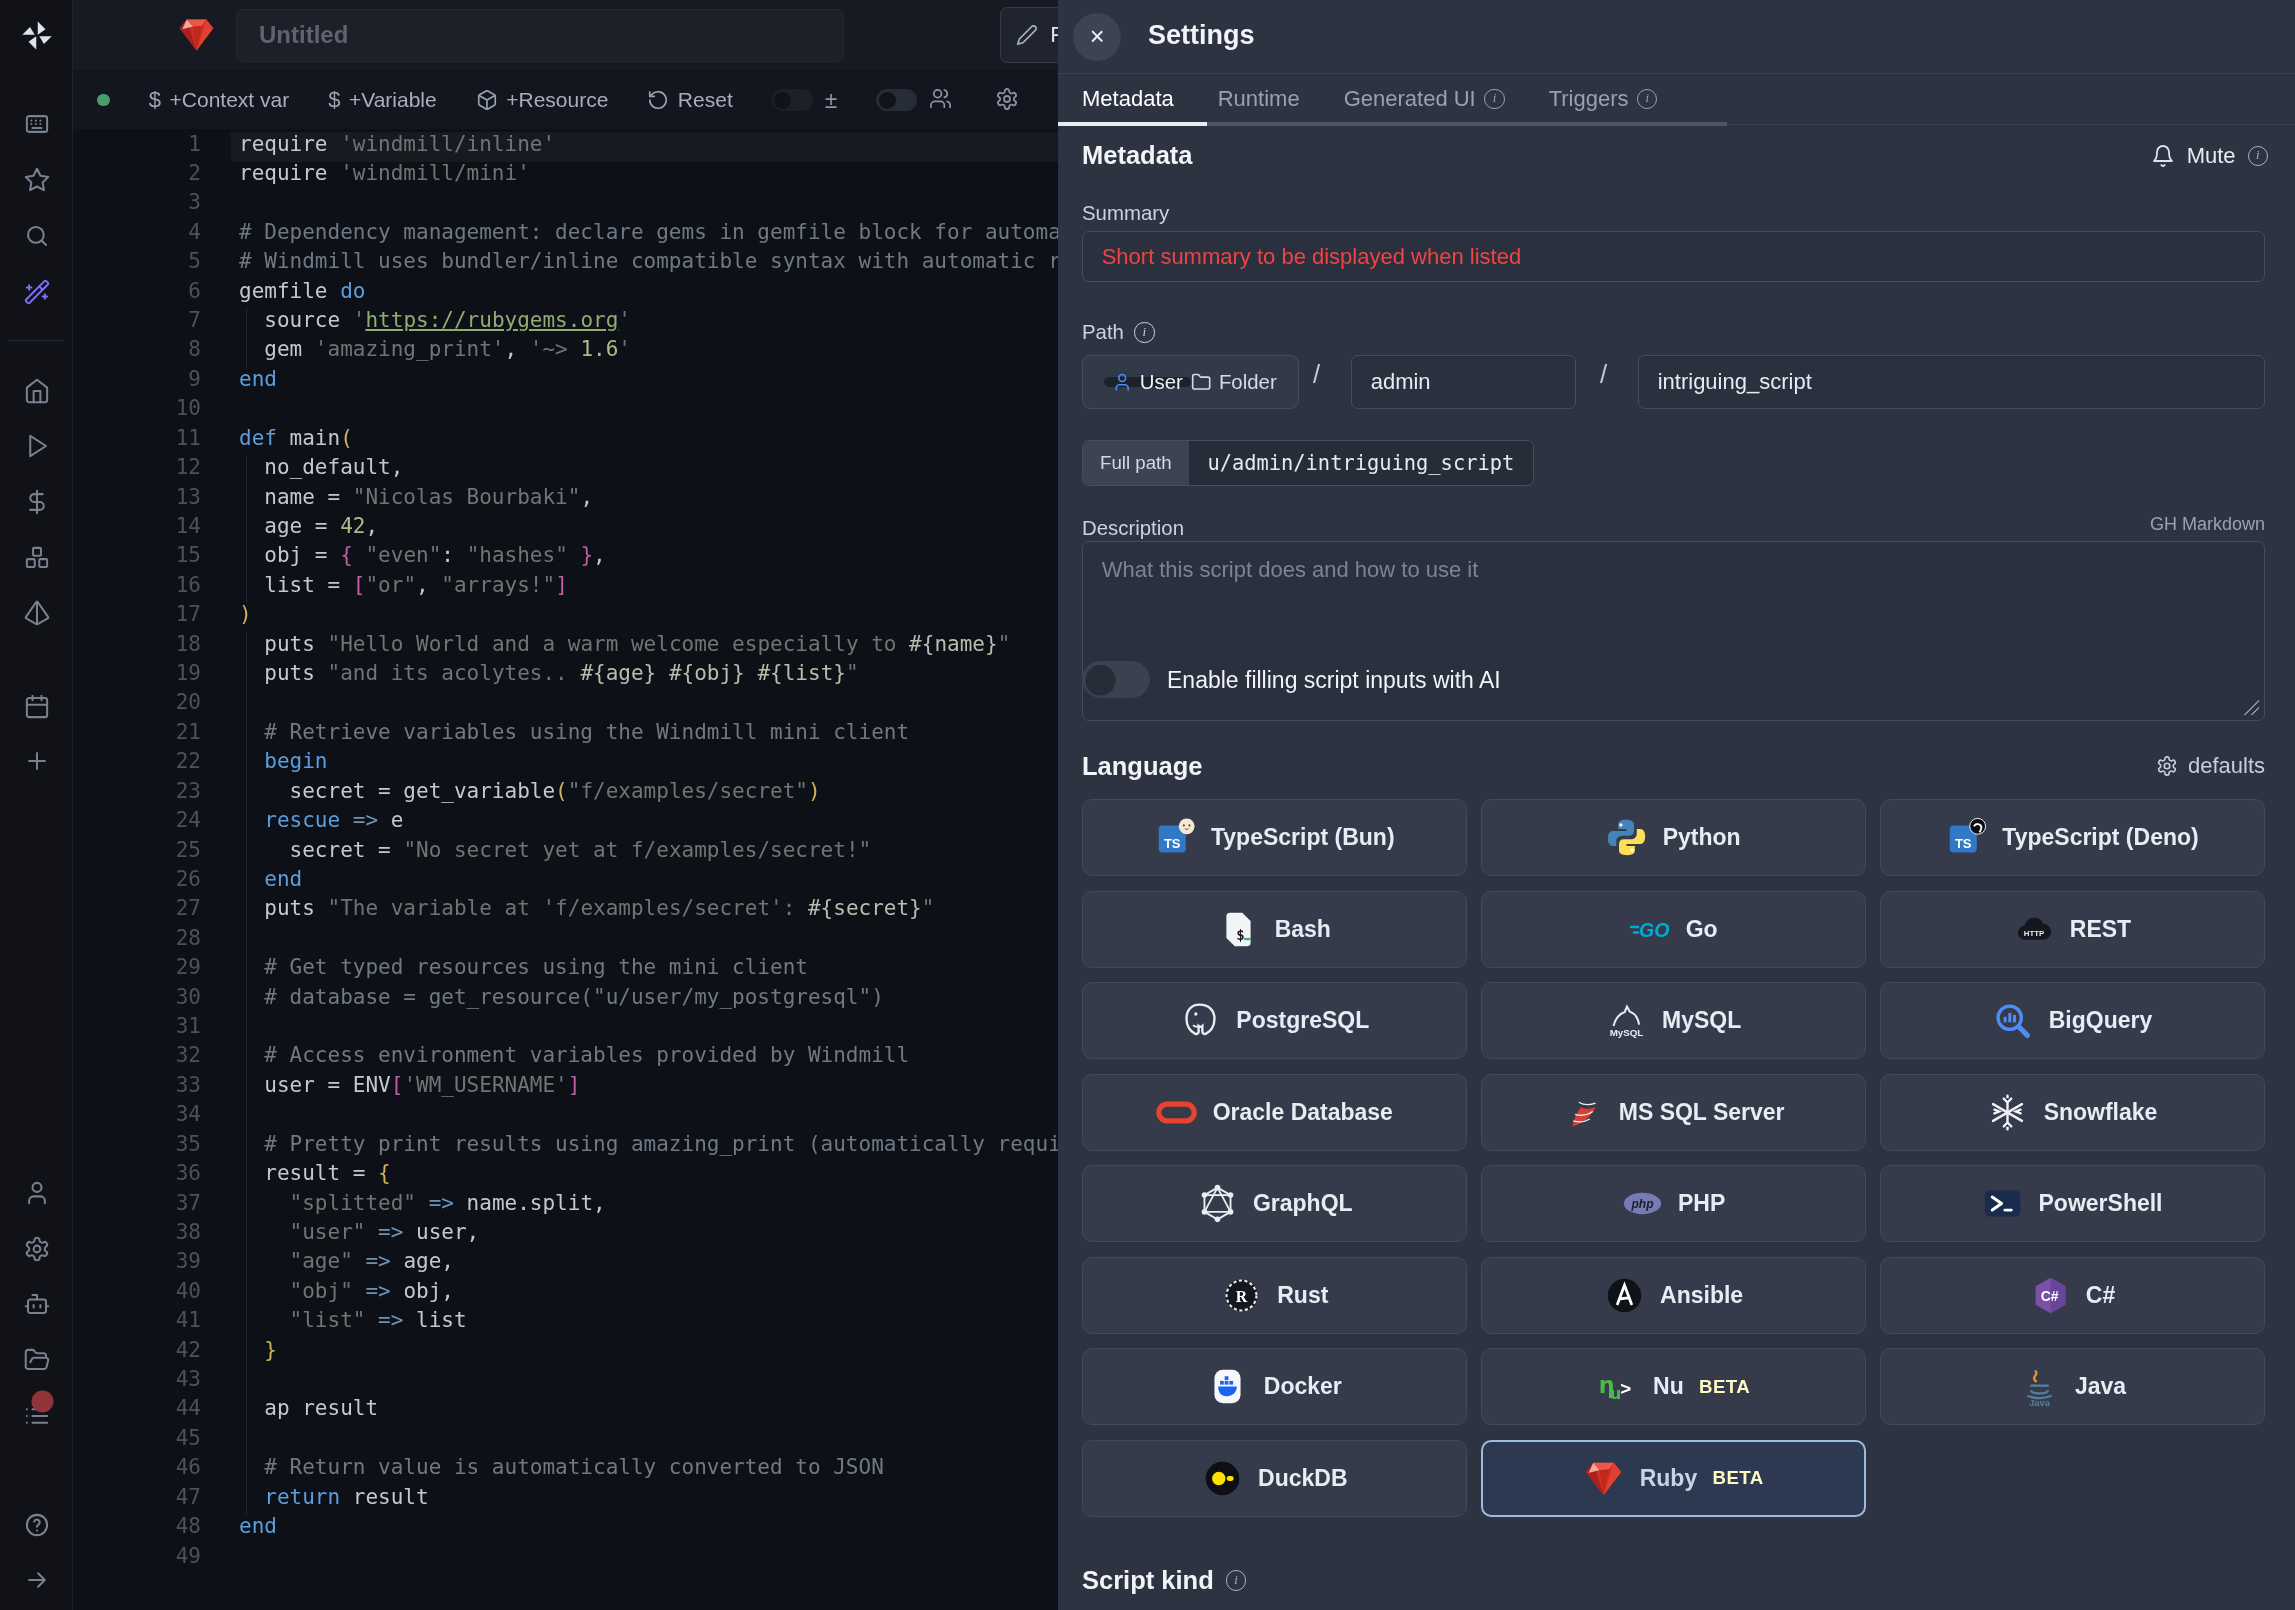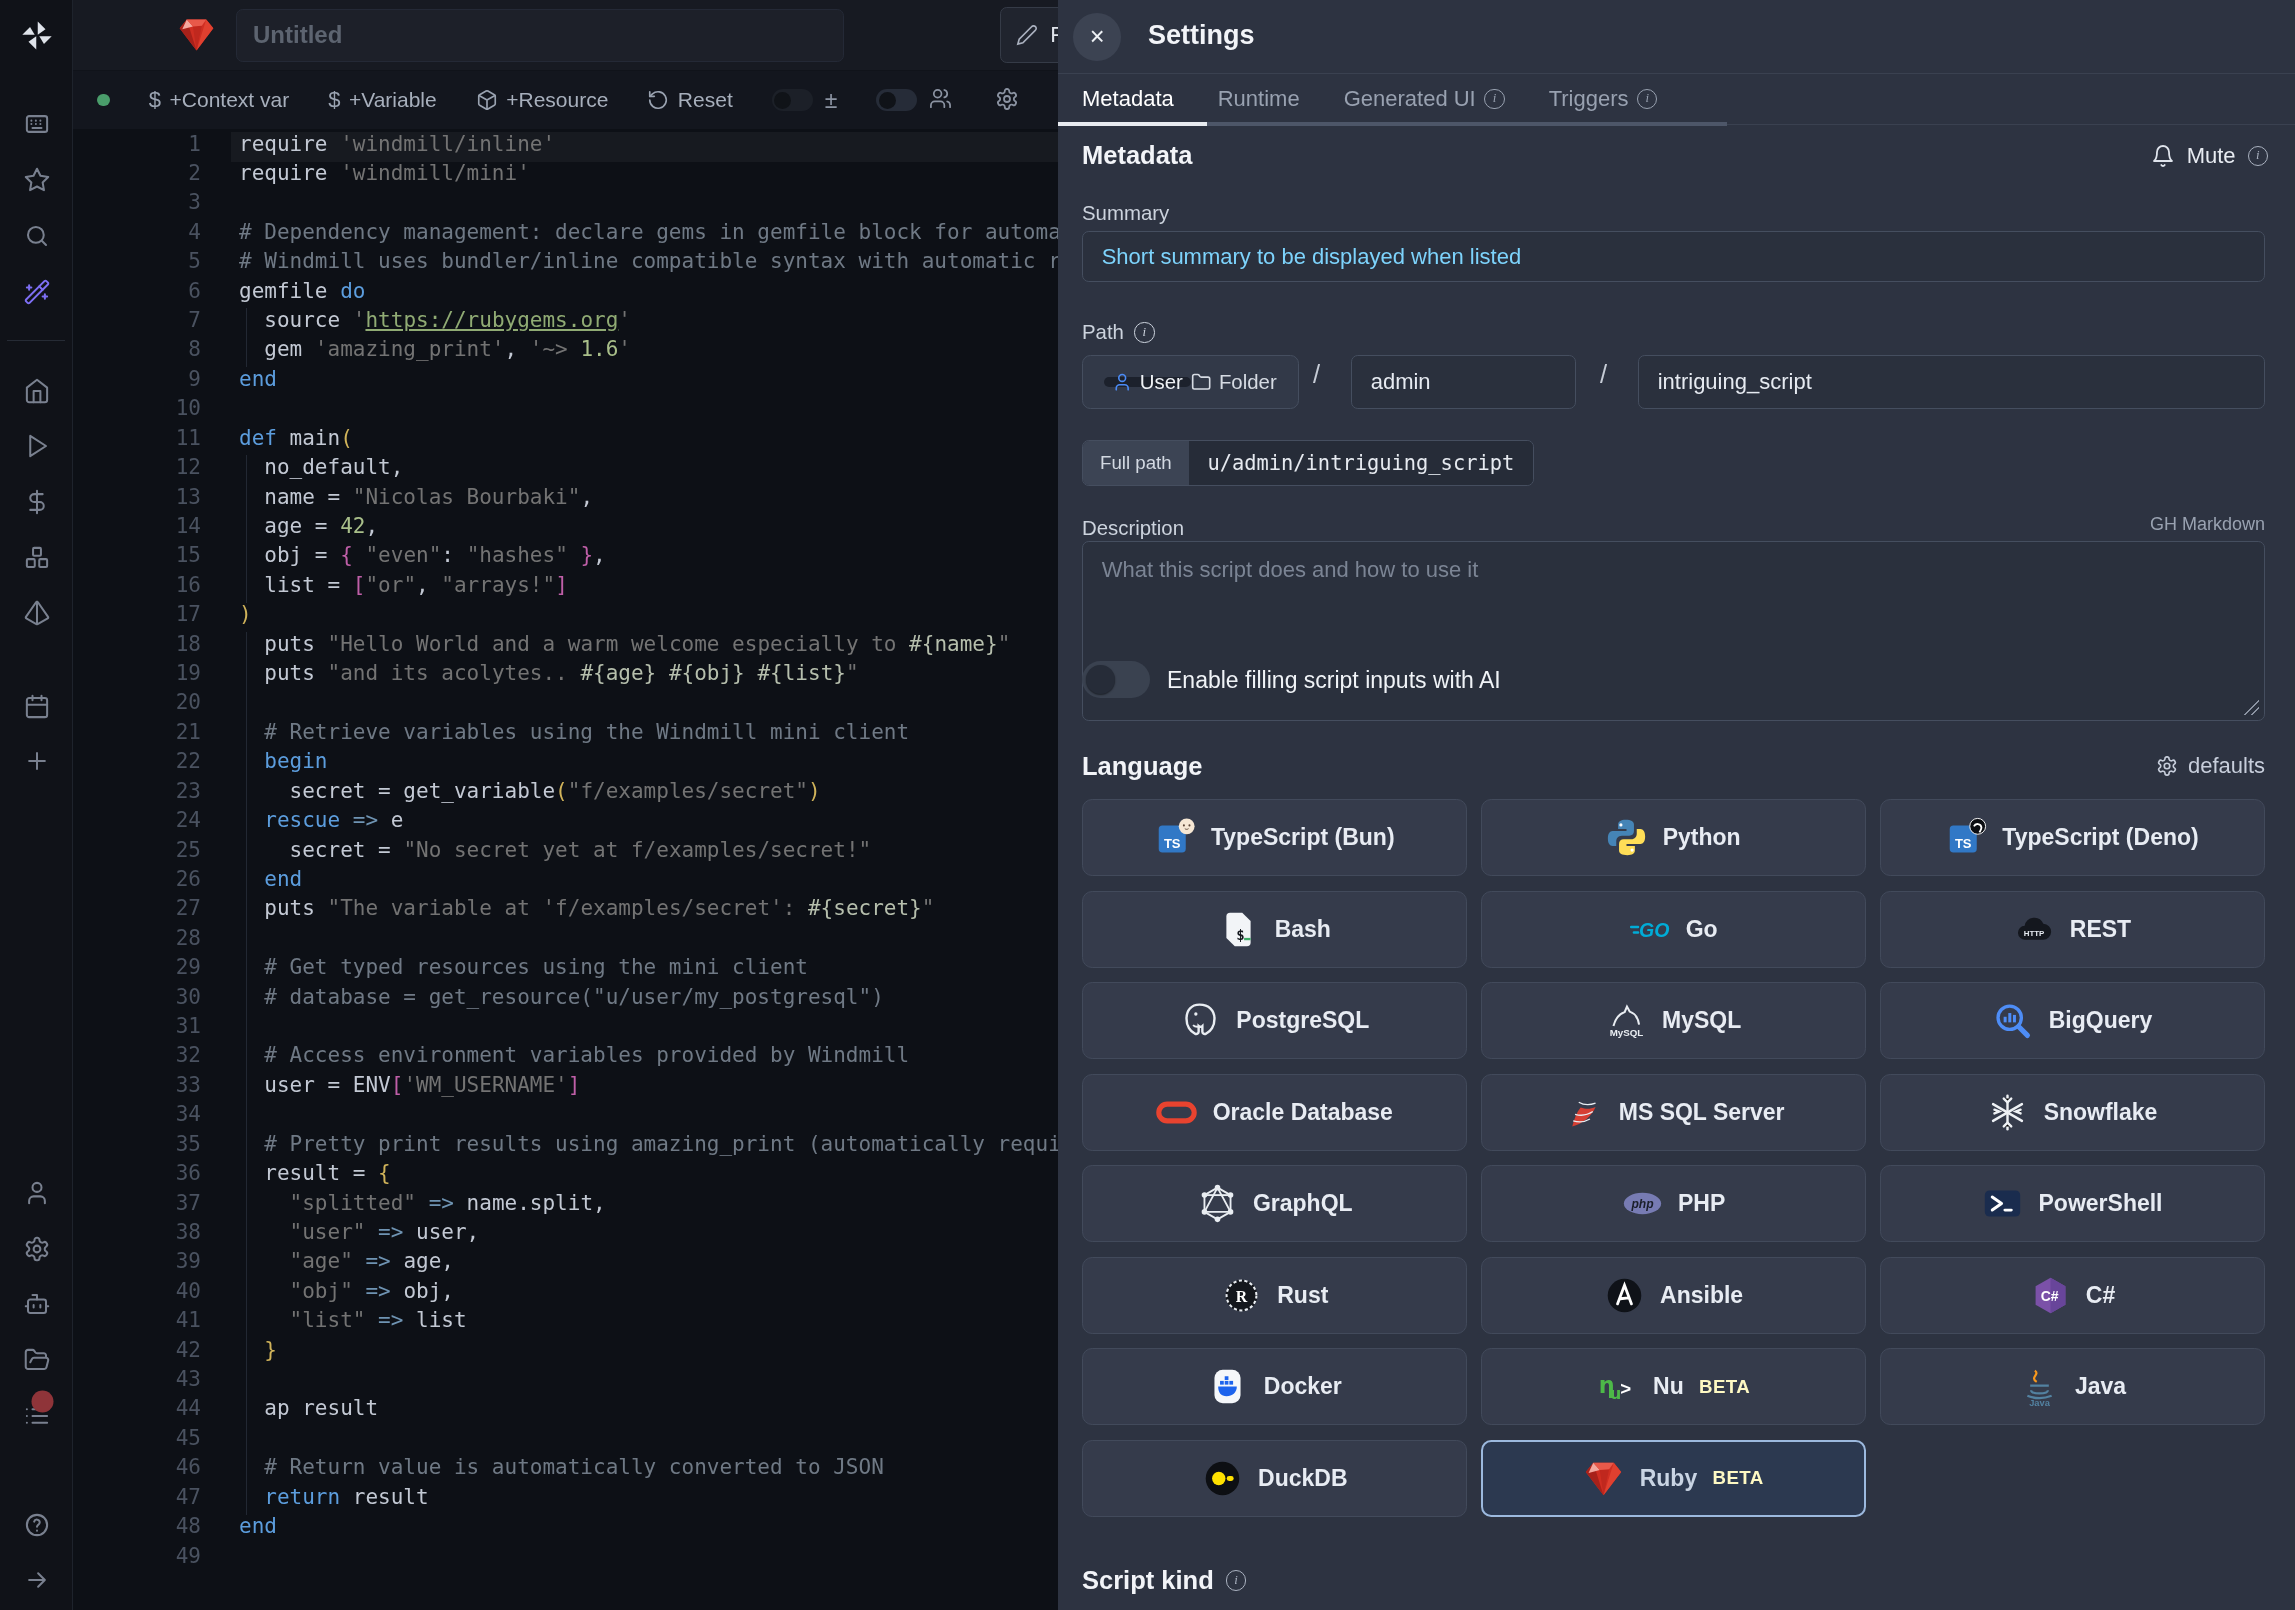--- a/index.html
+++ b/index.html
@@ -12,21 +12,21 @@
   .rail .logo { position:absolute; left:37px; top:37px; transform:translate(-50%,-50%); }
   .rail-item { position:absolute; left:37px; transform:translate(-50%,-50%); width:37px; height:37px; display:flex; align-items:center; justify-content:center; cursor:pointer; }
   .rail-item svg { width:27px; height:27px; stroke:#79808f; fill:none; stroke-width:1.8; stroke-linecap:round; stroke-linejoin:round; }
   .rail-item.active svg { stroke:#7d6ef2; }
   .rail-divider { position:absolute; left:6.8px; right:6.8px; top:340px; height:0.9px; background:#262b35; }
   .rail-badge { position:absolute; right:1.7px; top:-6.8px; width:22px; height:22px; border-radius:50%; background:#8f3439; }
 
   
   .topbar { position:absolute; left:73px; top:0; width:985px; height:71px; background:#171a22; border-bottom:0.9px solid #10131a; }
   .ruby-head { position:absolute; left:104px; top:15.3px; width:39px; height:39px; }
-  .title-input { position:absolute; left:163px; top:8.5px; width:608px; height:53px; background:#1d2029; border:0.9px solid #242936; border-radius:6.8px; color:#5d6470; font-size:24px; font-weight:700; padding-left:16px; display:flex; align-items:center; }
+  .title-input { position:absolute; left:163px; top:8.5px; width:608px; height:53px; background:#1d2029; border:0.9px solid #242936; border-radius:6.8px; color:#5d6470; font-size:24px; font-weight:700; padding-left:22px; display:flex; align-items:center; }
   .path-btn { position:absolute; left:927px; top:6.8px; width:204px; height:56px; background:#20242e; border:0.9px solid #353b47; border-radius:6.8px; display:flex; align-items:center; gap:12px; padding:0 15.3px; }
   .path-btn svg { width:22px; height:22px; stroke:#aab1bf; fill:none; stroke-width:1.8; }
   .path-btn .lbl { color:#dfe3ea; font-size:22px; }
   .path-btn .frag { color:#8b93a2; font-size:20.4px; font-family:"DejaVu Sans Mono", monospace; background:#2a303c; border-radius:5.1px; padding:6.8px 8.5px; }
 
   
   .toolbar { position:absolute; left:73px; top:71px; width:985px; height:59px; background:#13161e; border-bottom:0.9px solid #1a1f29; display:flex; align-items:center; }
   .status-dot { width:12.8px; height:12.8px; border-radius:50%; background:#4a9d6b; margin-left:24px; }
   .tb-btn { display:flex; align-items:center; gap:8.5px; color:#a7afbc; font-size:21px; margin-left:39px; cursor:pointer; white-space:nowrap; }
   .tb-btn .dollar { font-size:22px; color:#9aa3b1; }
@@ -61,21 +61,21 @@
   .tab-underline-gray { position:absolute; left:149px; top:122px; width:520px; height:4.3px; background:#4d5668; }
   .info-i { display:inline-flex; width:20.4px; height:20.4px; border:1.3px solid currentColor; border-radius:50%; font-size:12.8px; align-items:center; justify-content:center; font-style:italic; font-family:"Liberation Serif", serif; }
 
   .h2 { position:absolute; font-size:25.5px; font-weight:700; color:#f2f4f8; }
   .lbl24 { position:absolute; font-size:20.4px; color:#ccd3dd; display:flex; gap:10.2px; align-items:center; }
   .mute { position:absolute; right:27px; top:143px; display:flex; align-items:center; gap:12px; color:#e8ecf2; font-size:22px; cursor:pointer; }
   .mute svg { width:24px; height:24px; stroke:#dfe4ec; fill:none; stroke-width:1.8; stroke-linecap:round; stroke-linejoin:round; }
   .mute .info-i { color:#aab2c0; }
 
   .ip { position:absolute; background:#2a303d; border:0.9px solid #454e5f; border-radius:6.8px; font-size:22px; color:#e6eaf1; display:flex; align-items:center; padding:0 18.7px; }
-  .ip .ph { color:#7dd3fc; }
+  .ip .ph { color:#ef4444; }
   .txta { position:absolute; background:#2a303d; border:0.9px solid #454e5f; border-radius:6.8px; font-size:22px; padding:15.3px 18.7px; color:#7b8494; }
   .resize-grip { position:absolute; right:5.1px; bottom:5.1px; width:17px; height:17px;
      background:linear-gradient(135deg, transparent 0 55%, #8b93a2 55% 60%, transparent 60% 75%, #8b93a2 75% 80%, transparent 80%); }
 
   .seg { position:absolute; left:24px; top:355px; width:217px; height:54px; border:0.9px solid #454e5f; border-radius:8.5px; background:#323948; display:flex; padding:21px; }
   .seg .opt { flex:1; display:flex; align-items:center; justify-content:center; gap:7.7px; font-size:20.4px; color:#d6dbe3; border-radius:6px; cursor:pointer; }
   .seg .opt.on { background:#1c212c; color:#eef1f5; }
   .seg svg { width:20.4px; height:20.4px; fill:none; stroke-width:1.9; stroke-linecap:round; stroke-linejoin:round; }
   .slash { position:absolute; top:360px; font-size:25.5px; color:#c6ccd6; font-weight:300; }
 

